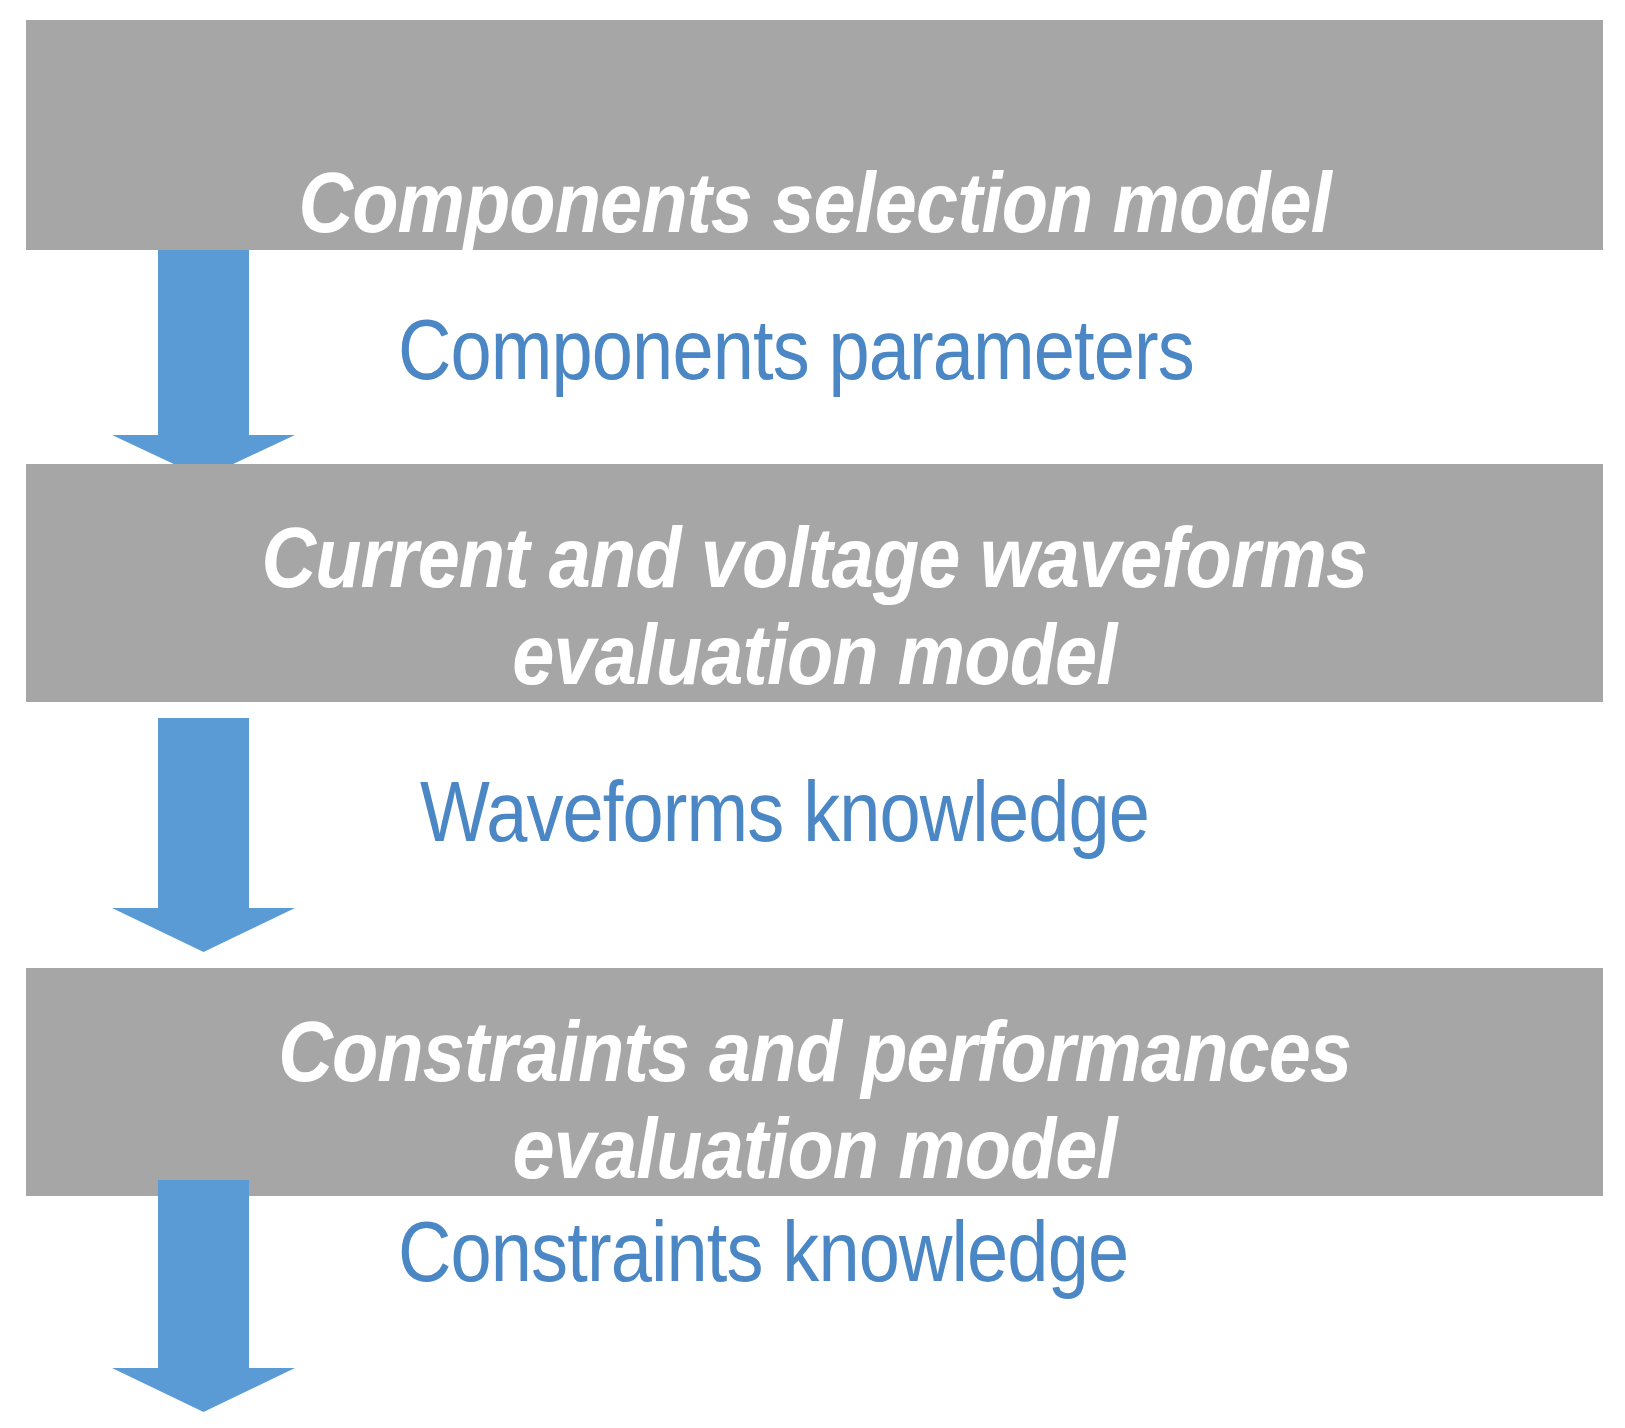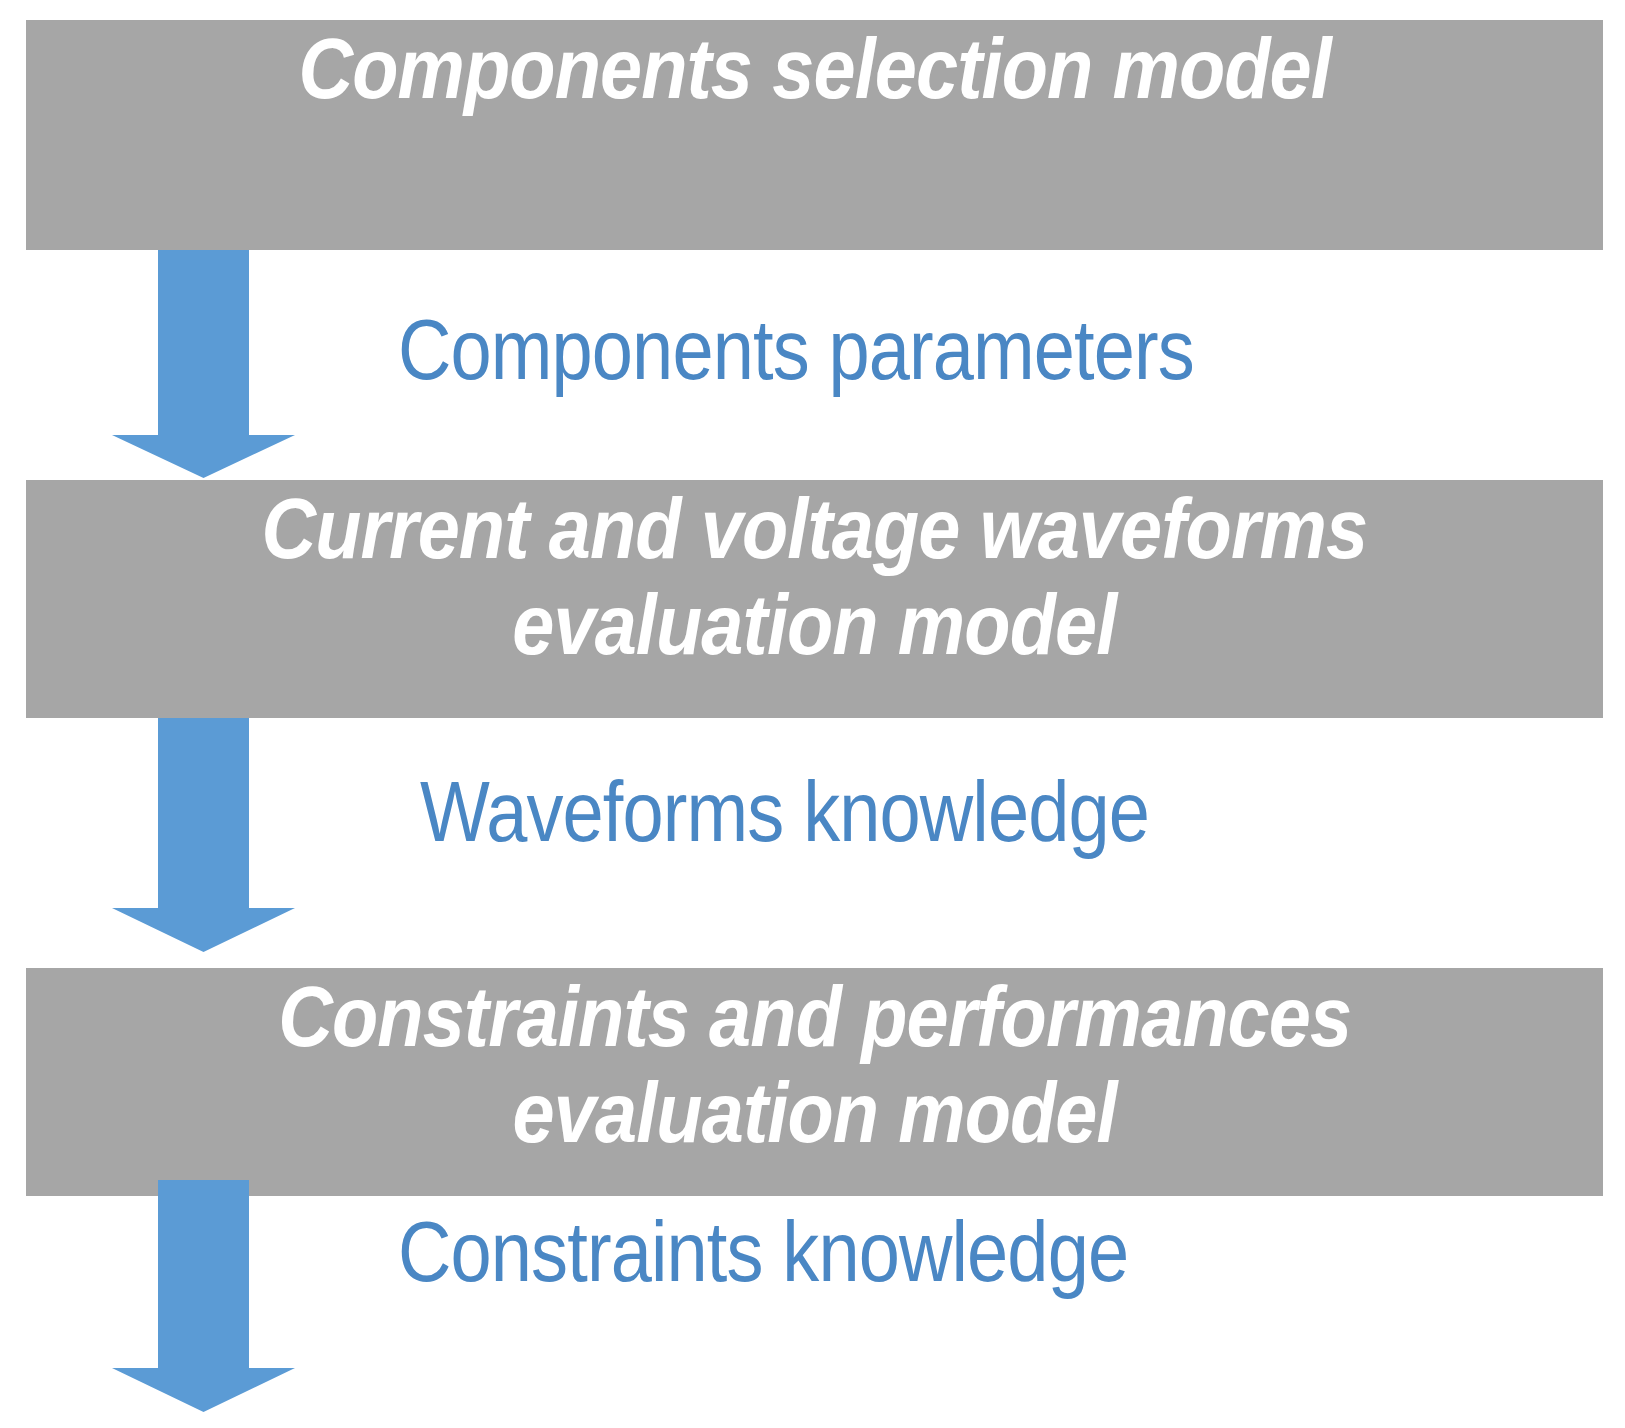--- a/index.html
+++ b/index.html
@@ -20,41 +20,41 @@
     overflow: hidden;
   }
 
   
   .proc-box {
     position: absolute;
     left: 26px;
     width: 1577px;
     background: #a6a6a6;
     display: flex;
-    align-items: flex-start;
+    align-items: flex-end;
     justify-content: center;
     box-sizing: border-box;
     padding: 0 45px;
   }
   .proc-label {
     color: #ffffff;
     font-family: "Liberation Sans", "DejaVu Sans", sans-serif;
     font-weight: bold;
     font-style: italic;
     font-size: 86px;
     line-height: 1.12;
     text-align: center;
     letter-spacing: -1px;
     transform: scaleX(0.88);
     transform-origin: center center;
     white-space: pre-line;
   }
 
   #box-1 { top: 20px;  height: 230px; }
-  #box-2 { top: 480px; height: 238px; }
+  #box-2 { top: 464px; height: 238px; }
   #box-3 { top: 968px; height: 228px; }
 
   
   .arrow {
     position: absolute;
     left: 112px;
     width: 183px;
   }
   .arrow svg { display: block; width: 100%; height: 100%; }
 

